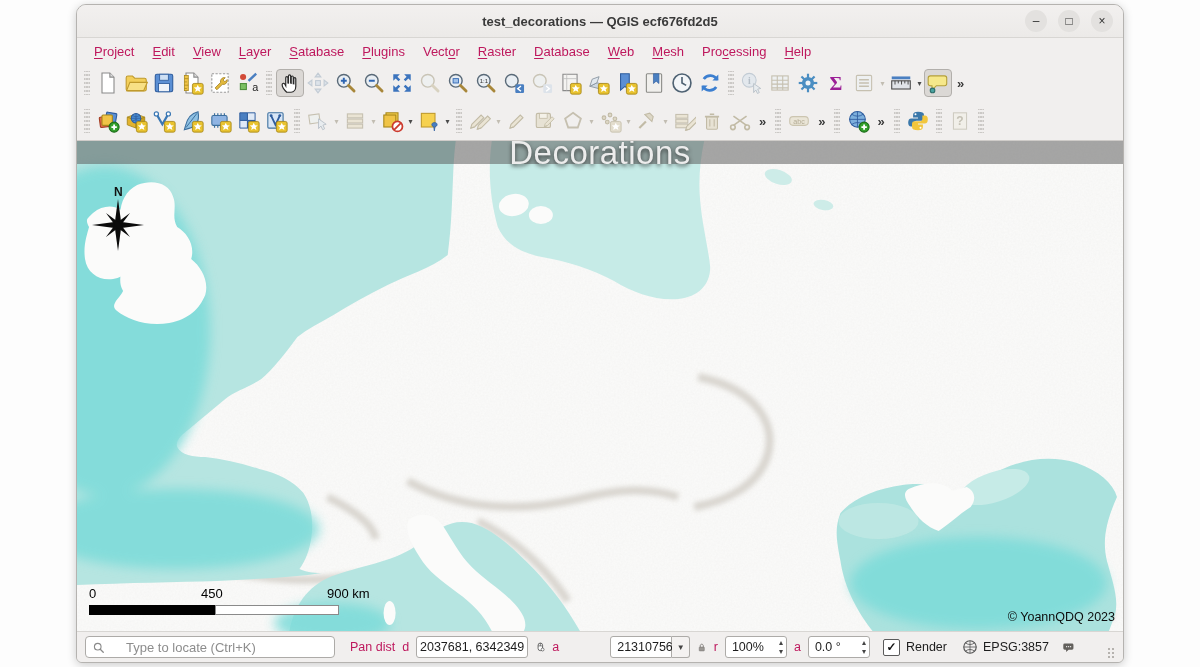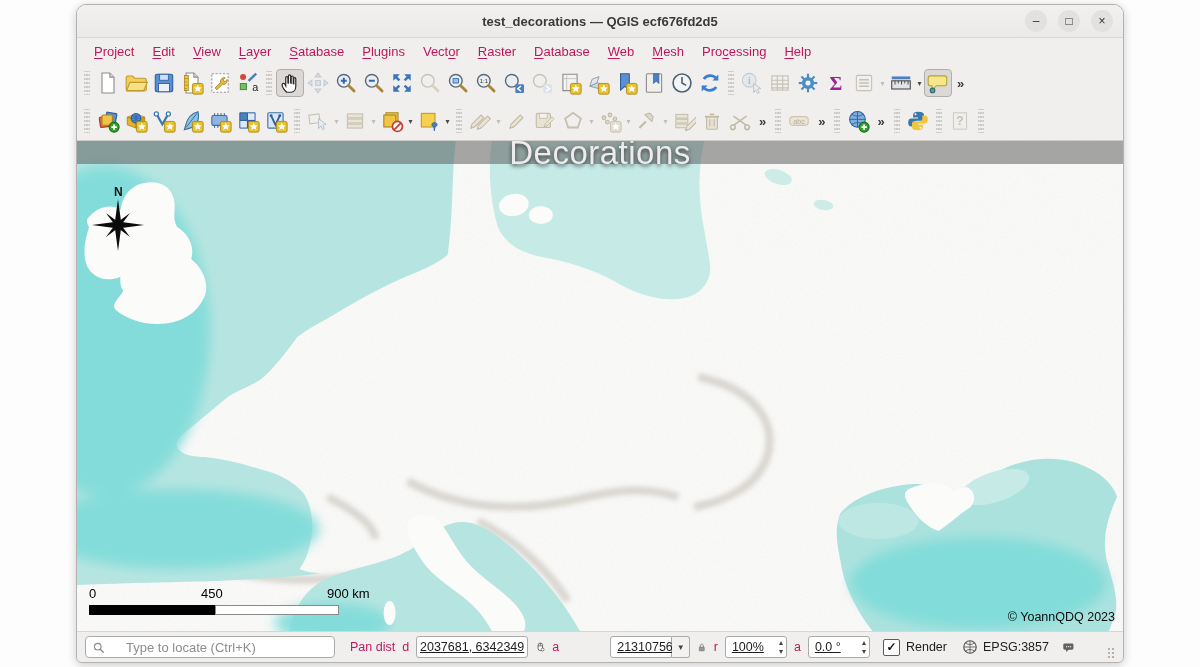--- a/index.html
+++ b/index.html
@@ -46,21 +46,21 @@
   .sb-seg2{width:124px;background:#fff;border:1px solid #8a8a8a;box-sizing:border-box;}
   .copyright{position:absolute;right:8px;bottom:7px;font-size:12.5px;color:#0d0d0d;font-weight:500;}
   
   .statusbar{height:30px;flex:0 0 auto;display:flex;align-items:center;gap:7px;padding:0 8px;background:#f1efee;
     border-top:1px solid #d8d6d3;font-size:12.5px;color:#1d1d1d;white-space:nowrap;}
   .locator{display:flex;align-items:center;gap:20px;width:250px;height:22px;border:1px solid #adaba8;border-radius:4px;
     background:#fff;padding:0 7px;box-sizing:border-box;flex:0 0 auto;}
   .locator input{border:none;outline:none;font-size:13px;color:#555;width:100%;background:transparent;font-family:"Liberation Sans",sans-serif;}
   .locator input::placeholder{color:#8d8d8d;}
   .sbox{height:22px;border:1px solid #adaba8;border-radius:3px;background:#fff;display:flex;align-items:center;
-    padding:0 6px;box-sizing:border-box;text-decoration:underline;}
+    padding:0 6px;box-sizing:border-box;}
   .coordbox{width:112px;justify-content:center;}
   .scalebox{width:62px;border-radius:3px 0 0 3px;margin-left:44px;}
   .caretbox{width:18px;height:22px;border:1px solid #adaba8;border-left:none;border-radius:0 3px 3px 0;background:#f4f2f1;
     display:flex;align-items:center;justify-content:center;font-size:8px;color:#444;box-sizing:border-box;}
   .spin{position:relative;width:88px;padding-right:16px;}
   .spin .arrows{position:absolute;right:3px;top:1px;display:flex;flex-direction:column;line-height:9px;font-size:8px;color:#444;}
   .chk{width:15px;height:15px;border:1px solid #5a5a5a;border-radius:2px;background:#fff;display:flex;align-items:center;
     justify-content:center;font-size:12px;font-weight:bold;color:#111;}
   .slabel{color:#be185d;}
   .grip{width:13px;height:13px;align-self:flex-end;margin-bottom:2px;

